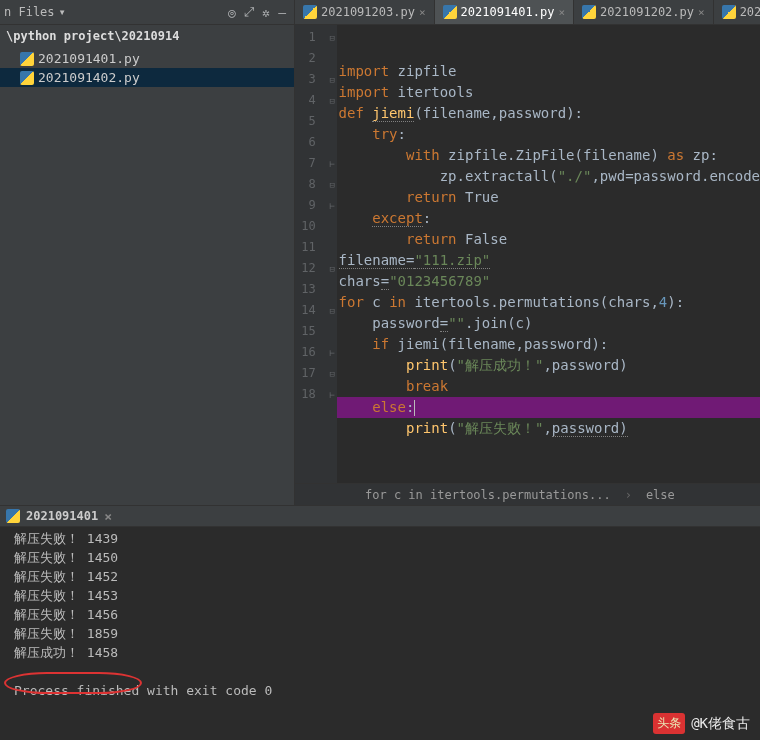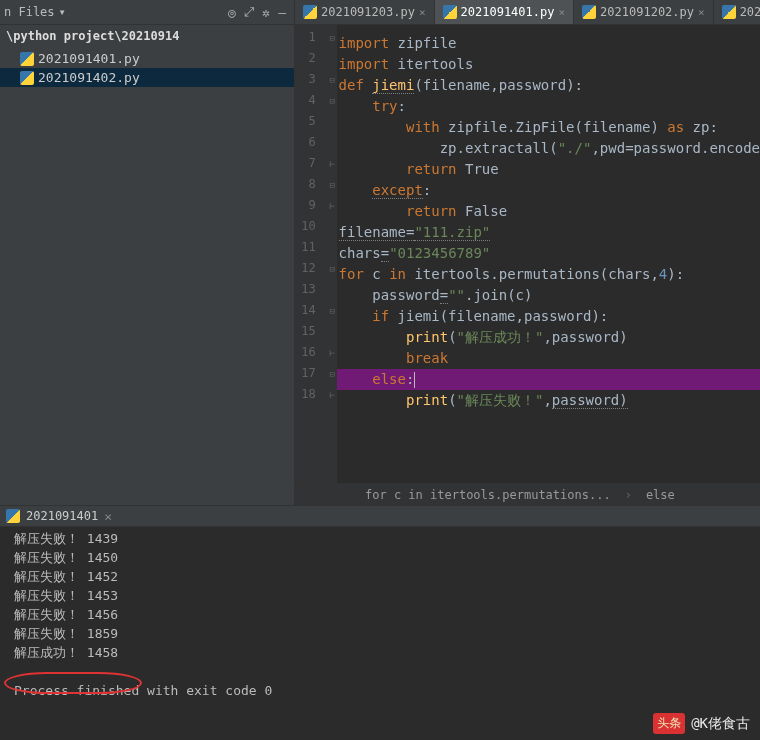--- a/index.html
+++ b/index.html
@@ -119,23 +119,24 @@
 .fold-mark {
   height: 21px;
   display: flex;
   align-items: center;
   justify-content: center;
   color: #606366;
   font-size: 9px;
 }
 .code-area {
   flex: 1;
-  padding-top: 8px;
+  padding-top: 18px;
   white-space: pre;
   font-size: 14px;
+  margin-top: 18px;
 }
 .code-line {
   height: 21px;
   line-height: 21px;
   padding-left: 2px;
 }
 .code-line.highlight { background: #701a75; }
 .kw { color: #cc7832; }
 .fn { color: #ffc66d; }
 .str { color: #6a8759; }
@@ -164,20 +165,21 @@
 .breadcrumb-sep { color: #666; }
 .run-header {
   height: 22px;
   background: #3c3f41;
   border-top: 1px solid #323232;
   border-bottom: 1px solid #323232;
   display: flex;
   align-items: center;
   padding: 0 6px;
   gap: 6px;
+  font-weight: bold;
 }
 .run-icon {
   width: 14px;
   height: 14px;
   background: linear-gradient(135deg,#3776ab 50%,#ffd43b 50%);
   border-radius: 2px;
 }
 .run-title { font-size: 12px; color: #ccc; }
 .console {
   background: #2b2b2b;

